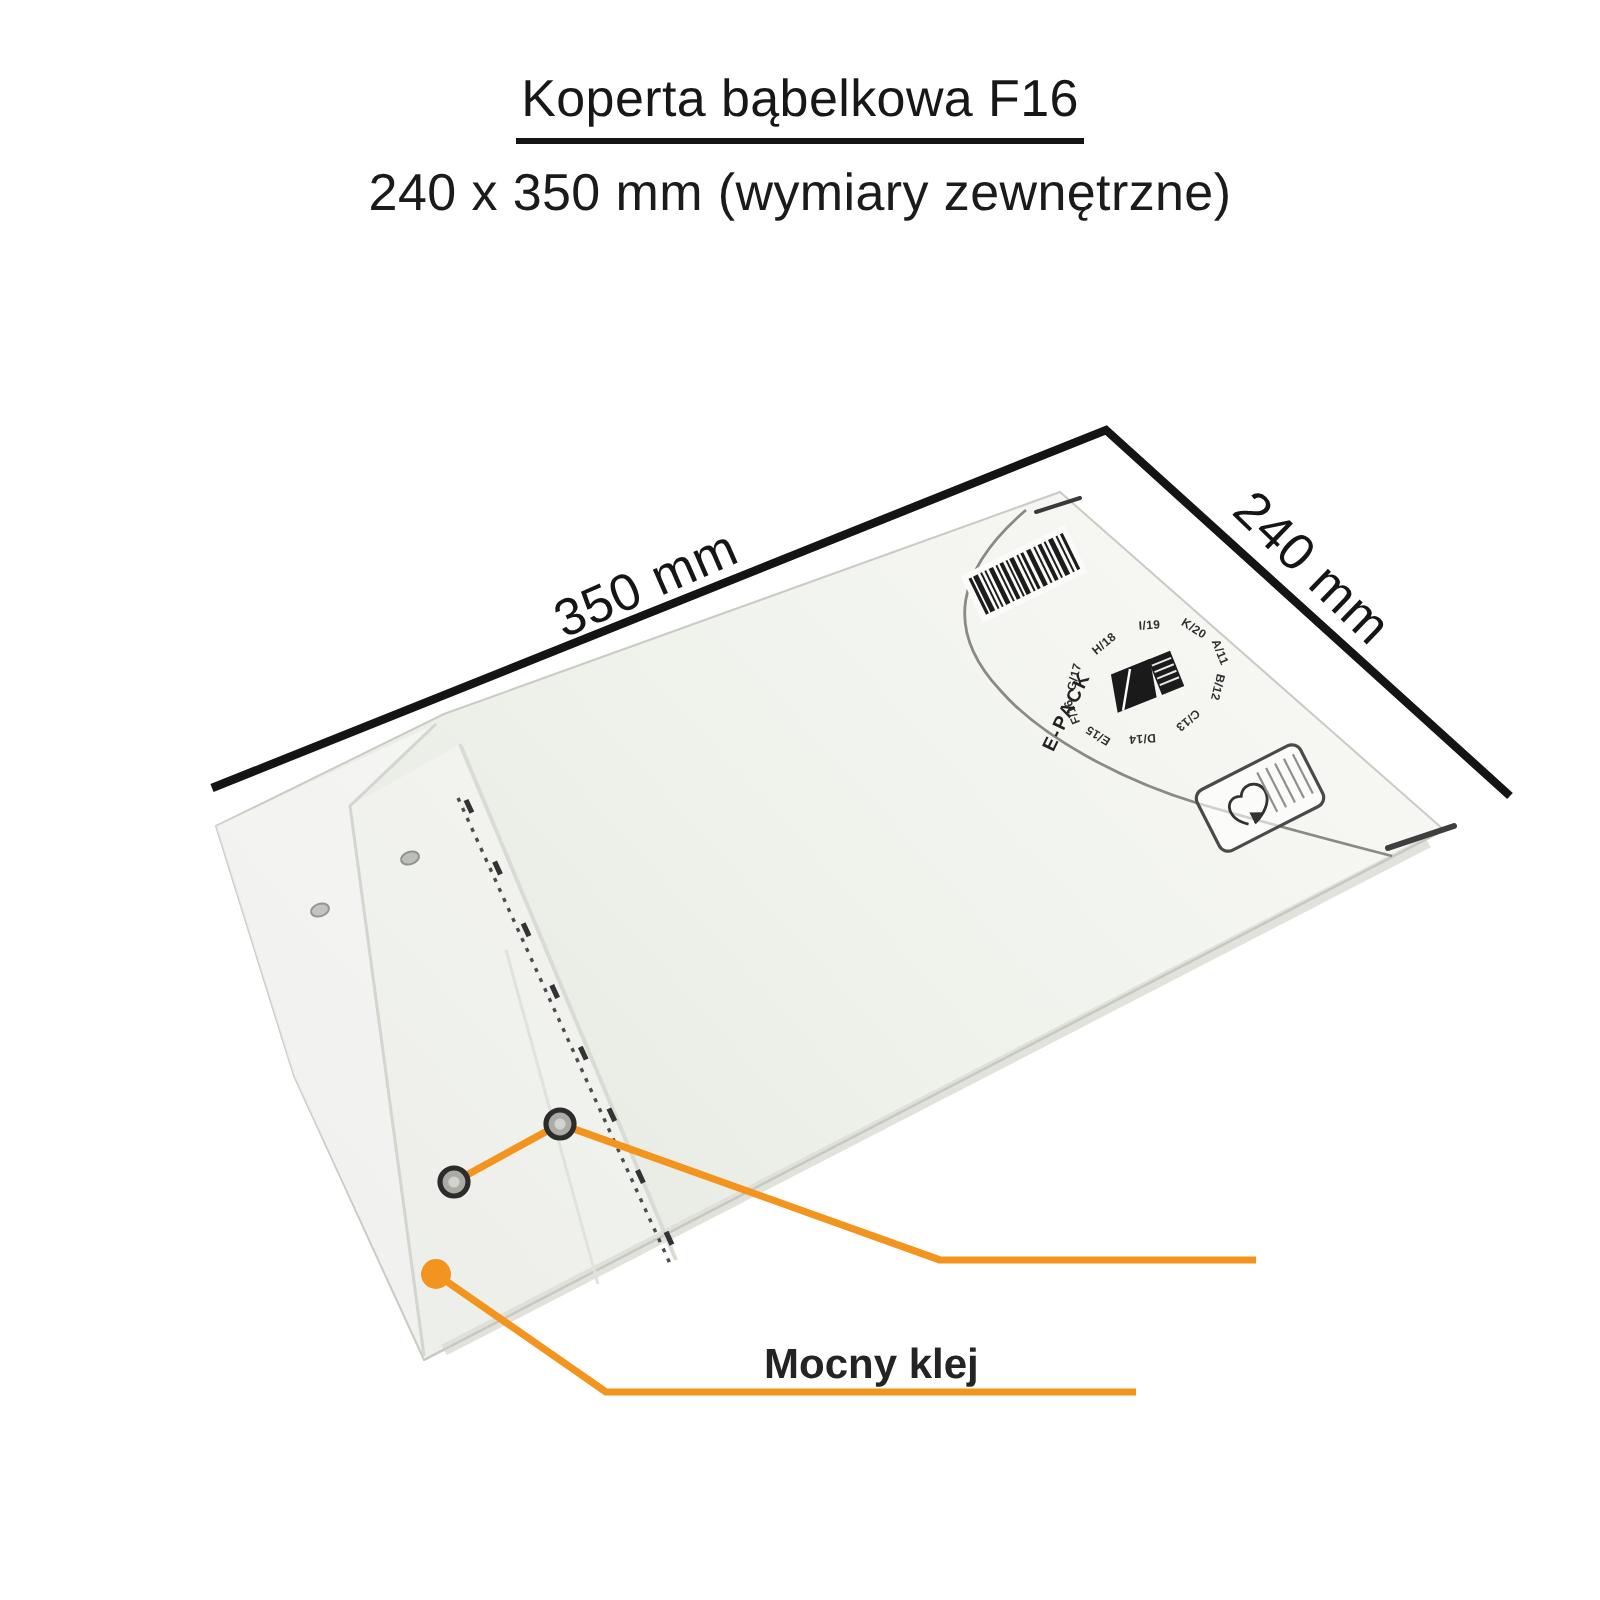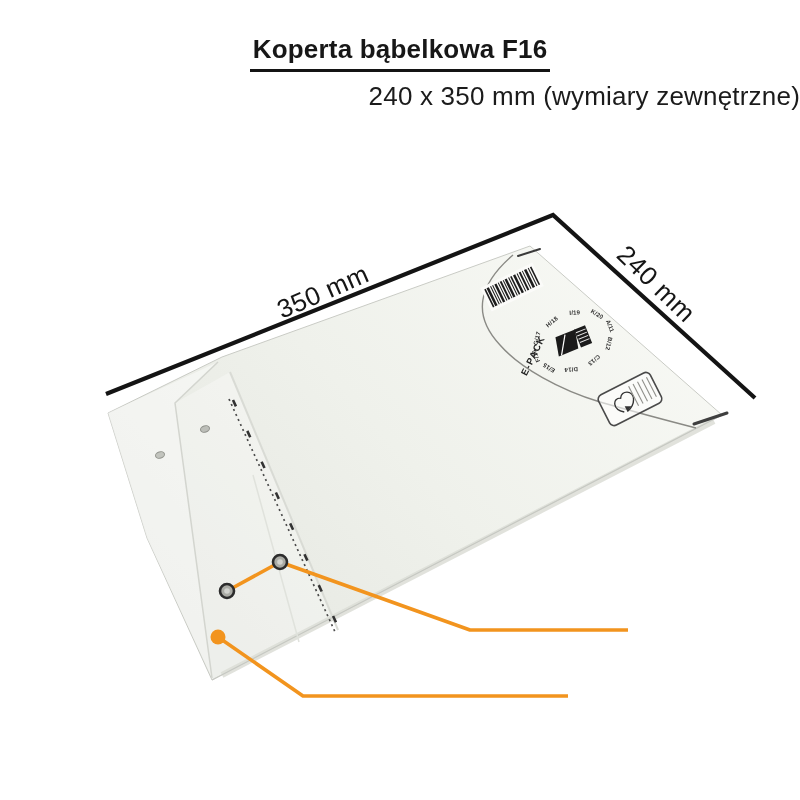--- a/index.html
+++ b/index.html
@@ -1,22 +1,22 @@
 <!DOCTYPE html>
 <html><head>
 <meta charset="utf-8">
 <style>
   html,body{margin:0;padding:0;background:#fff;}
   .stage{position:relative;width:800px;height:800px;background:#ffffff;overflow:hidden;
          font-family:"Liberation Sans",sans-serif;color:#161616;}
   
   .header{position:absolute;top:34px;left:0;width:800px;text-align:center;}
-  .title{display:inline-block;font-size:26px;font-weight:bold;letter-spacing:.2px;
+  .title{display:inline-block;font-size:26px;font-weight:normal;letter-spacing:.2px;
          padding:0 3px 4px 3px;border-bottom:3px solid #141414;color:#171717;}
-  .subtitle{margin-top:9px;font-size:26px;font-weight:400;color:#1b1b1b;letter-spacing:.2px;text-align:right;}
+  .subtitle{margin-top:9px;font-size:26px;font-weight:400;color:#1b1b1b;letter-spacing:.2px;}
   
   .dim-label{position:absolute;font-size:26px;color:#151515;white-space:nowrap;letter-spacing:.5px;}
   .dim-350{left:323px;top:292px;transform:translate(-50%,-50%) rotate(-23.5deg);}
   .dim-240{left:656px;top:284px;transform:translate(-50%,-50%) rotate(44deg);}
   
   .ann{position:absolute;font-size:21px;font-weight:bold;color:#242424;line-height:28px;white-space:nowrap;}
   .ann-clasp{left:521px;top:604px;}
   .ann-glue{left:382px;top:669px;}
   
   .scene{position:absolute;left:0;top:0;width:800px;height:800px;pointer-events:none;}
@@ -151,15 +151,16 @@
 
     <circle cx="218" cy="637" r="7.5" fill="#F2941E"></circle>
   </svg>
 
   <div class="dim-label dim-350">350 mm</div>
   <div class="dim-label dim-240">240 mm</div>
 
   <div class="ann ann-clasp">
   </div>
   <div class="ann ann-glue">
+    <div>Mocny klej</div>
   </div>
 
 </div>
 
 </body></html>

